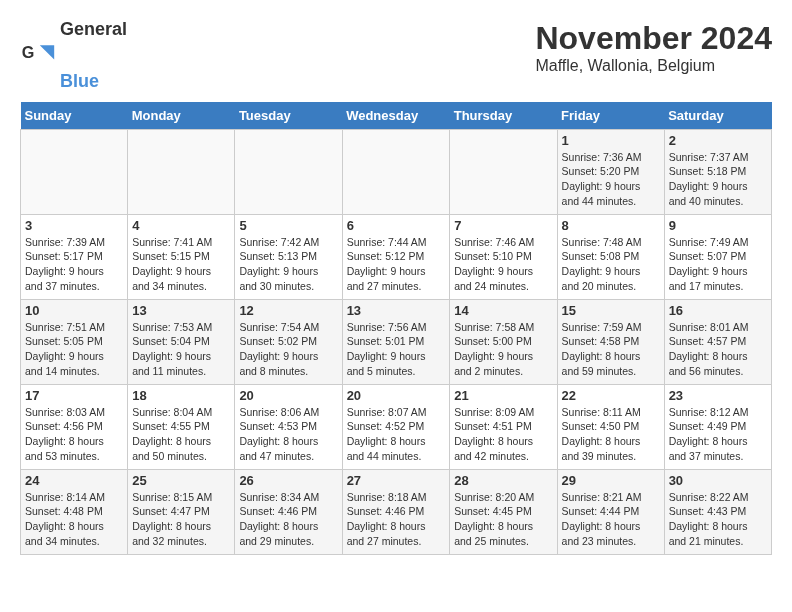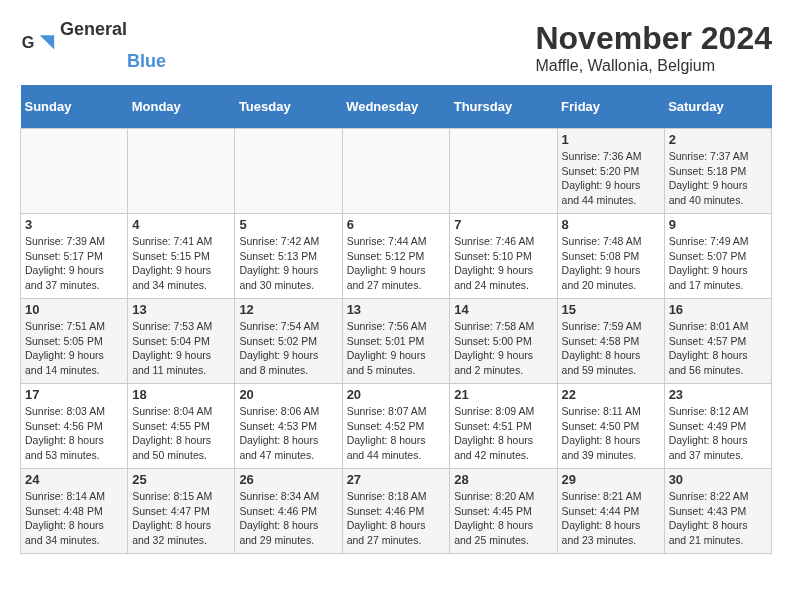--- a/index.html
+++ b/index.html
@@ -16,21 +16,21 @@
       align-items: flex-start;
       margin-bottom: 10px;
     }
     .logo {
       display: flex;
       align-items: center;
       gap: 4px;
     }
     .logo-text {
       display: flex;
-      flex-direction: row;
+      flex-direction: column;
       font-size: 18px;
       font-weight: bold;
       line-height: 1.1;
     }
     .logo-text span:first-child { color: #333; }
     .logo-text span:last-child { color: #4a90d9; margin-top: 32px; }
     .logo-icon {
       width: 36px;
       height: 36px;
     }
@@ -47,21 +47,21 @@
       color: #333;
     }
     table {
       width: 100%;
       border-collapse: collapse;
       font-size: 11px;
     }
     thead tr th {
       background-color: #3a7cc1;
       color: white;
-      padding: 14px 4px;
+      padding: 6px 4px;
       text-align: left;
       font-size: 13px;
       font-weight: bold;
     }
     tbody tr td {
       border: 1px solid #ccc;
       vertical-align: top;
       padding: 3px 4px;
       height: 85px;
       width: 108px;

